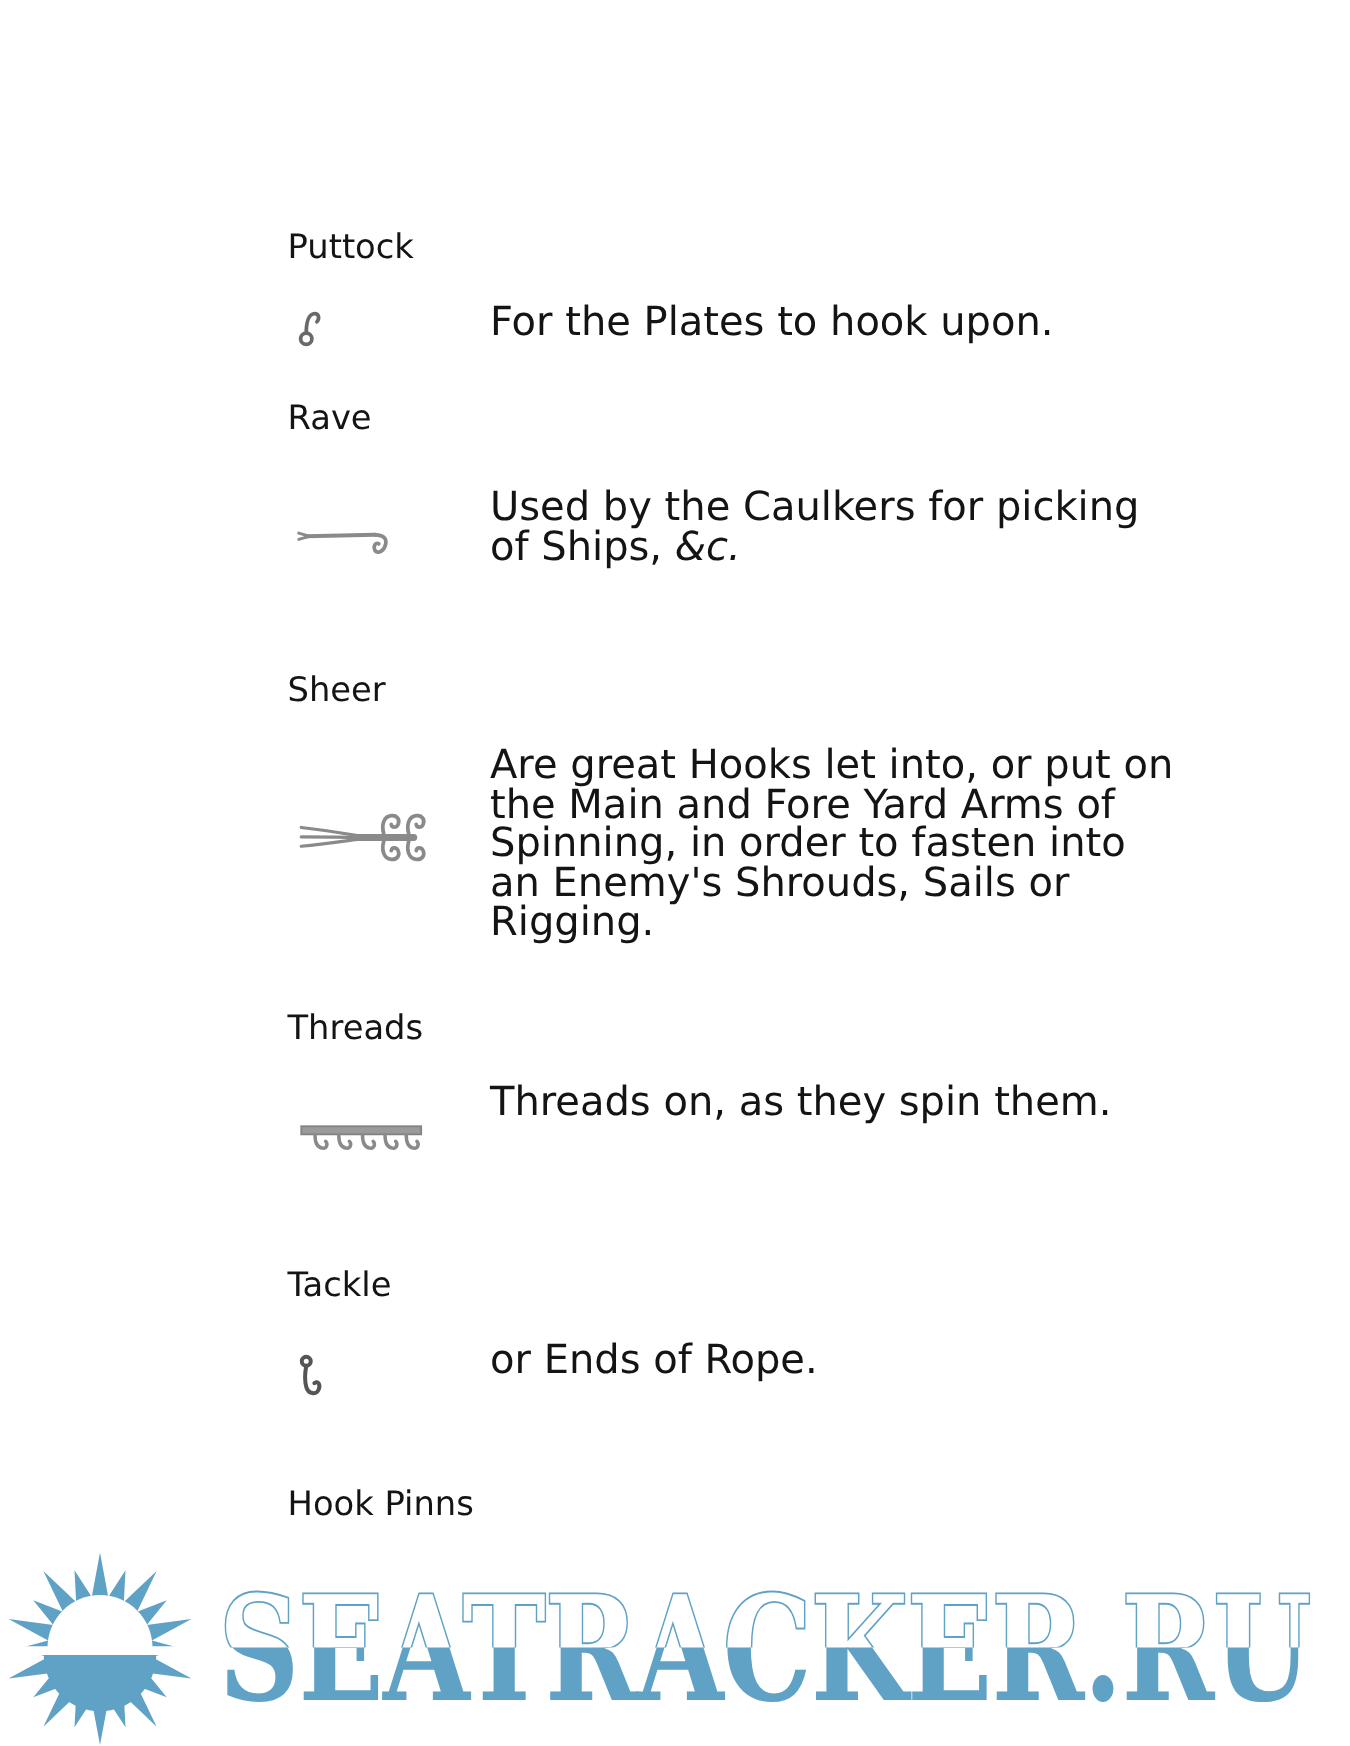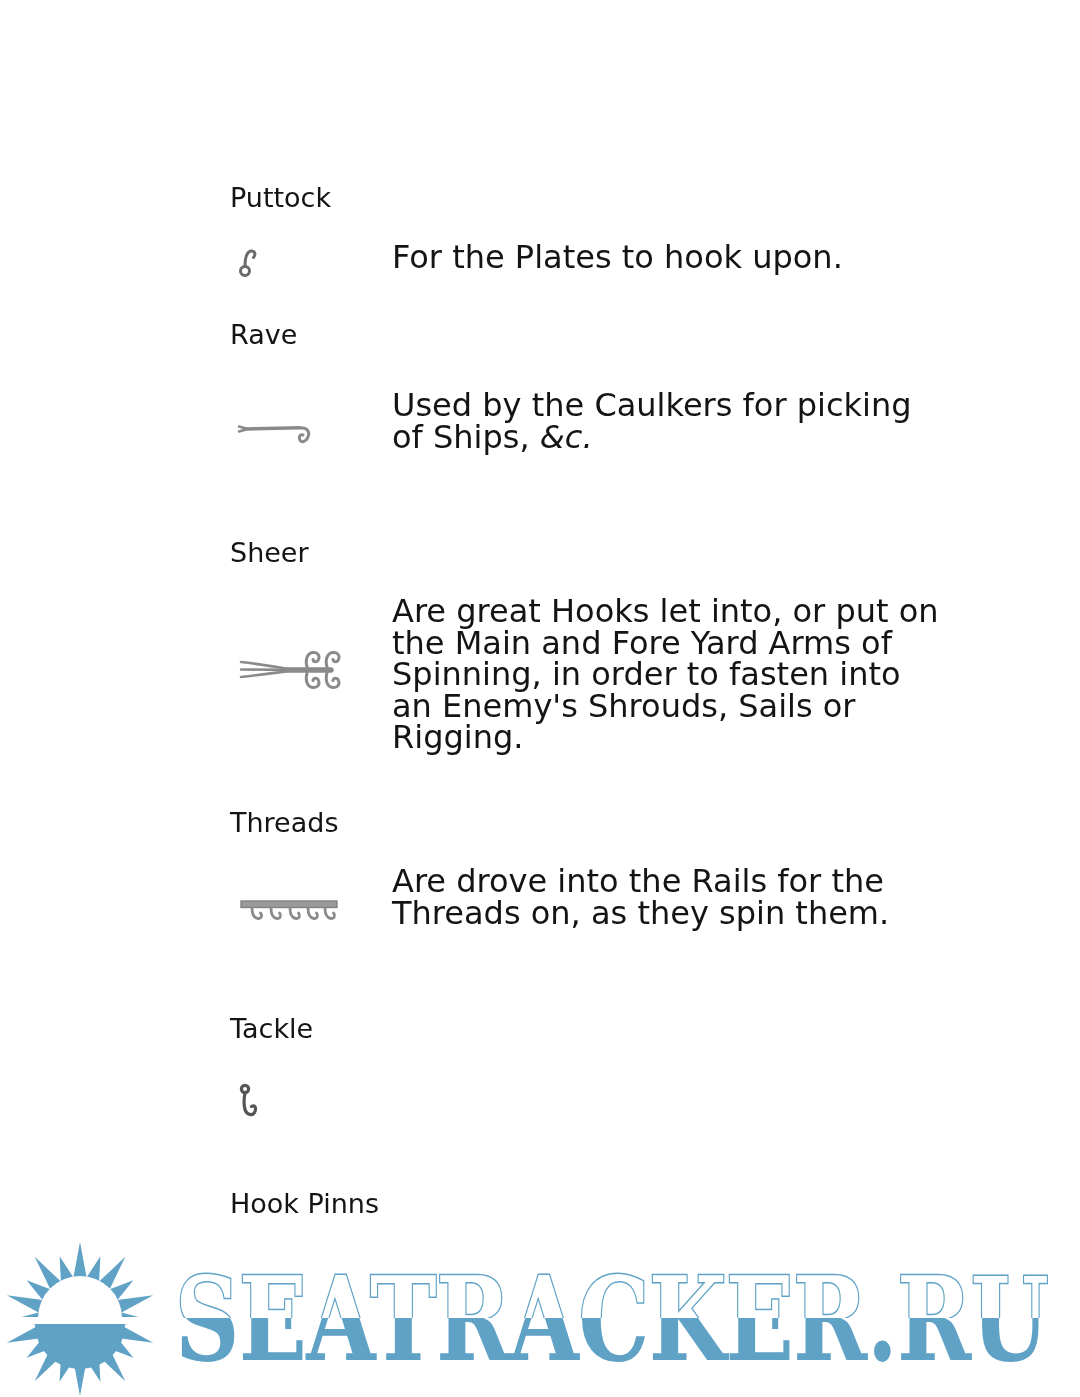--- a/index.html
+++ b/index.html
@@ -99,32 +99,32 @@
       <g stroke-width="2.8">
         <path d="M12 11 C12 17 14 21 18 21.5 C21.5 22 22.5 18 20.5 16"></path>
         <path d="M31 11 C31 17 33 21 37 21.5 C40.5 22 41.5 18 39.5 16"></path>
         <path d="M50 11 C50 17 52 21 56 21.5 C59.5 22 60.5 18 58.5 16"></path>
         <path d="M68 11 C68 17 70 21 74 21.5 C77.5 22 78.5 18 76.5 16"></path>
         <path d="M85 11 C85 17 87 21 91 21.5 C94.5 22 95.5 18 93.5 16"></path>
       </g>
     </svg>
   </div>
   <div class="desc" style="top:866px">
-    <div class="line">Are drove into the Rails for the</div>
     <div class="line">Threads on, as they spin them.</div>
   </div>
 
   <div class="term" style="top:1014px">Tackle</div>
   <div class="icon" style="left:237px;top:1083px">
     <svg width="24" height="40" viewBox="0 0 24 40" fill="none" stroke="#555555" stroke-width="3.2" stroke-linecap="round">
       <circle cx="8" cy="6" r="3.6"></circle>
       <path d="M8 9.8 C7 15 6.5 21 8 26.5 C9.5 32 16 33.5 18 28.5 C19.5 24.5 17.5 21.5 14.5 23.5"></path>
     </svg>
   </div>
   <div class="desc" style="top:1072px">
+    <div class="line">or Ends of Rope.</div>
   </div>
 
   <div class="term" style="top:1189px">Hook Pinns</div>
 
   <div id="logo">
     <svg width="1080" height="157" viewBox="0 0 1080 157">
       <defs>
         <clipPath id="cpTop">
             <rect x="0" y="0" width="1080" height="78"></rect>
           </clipPath>

